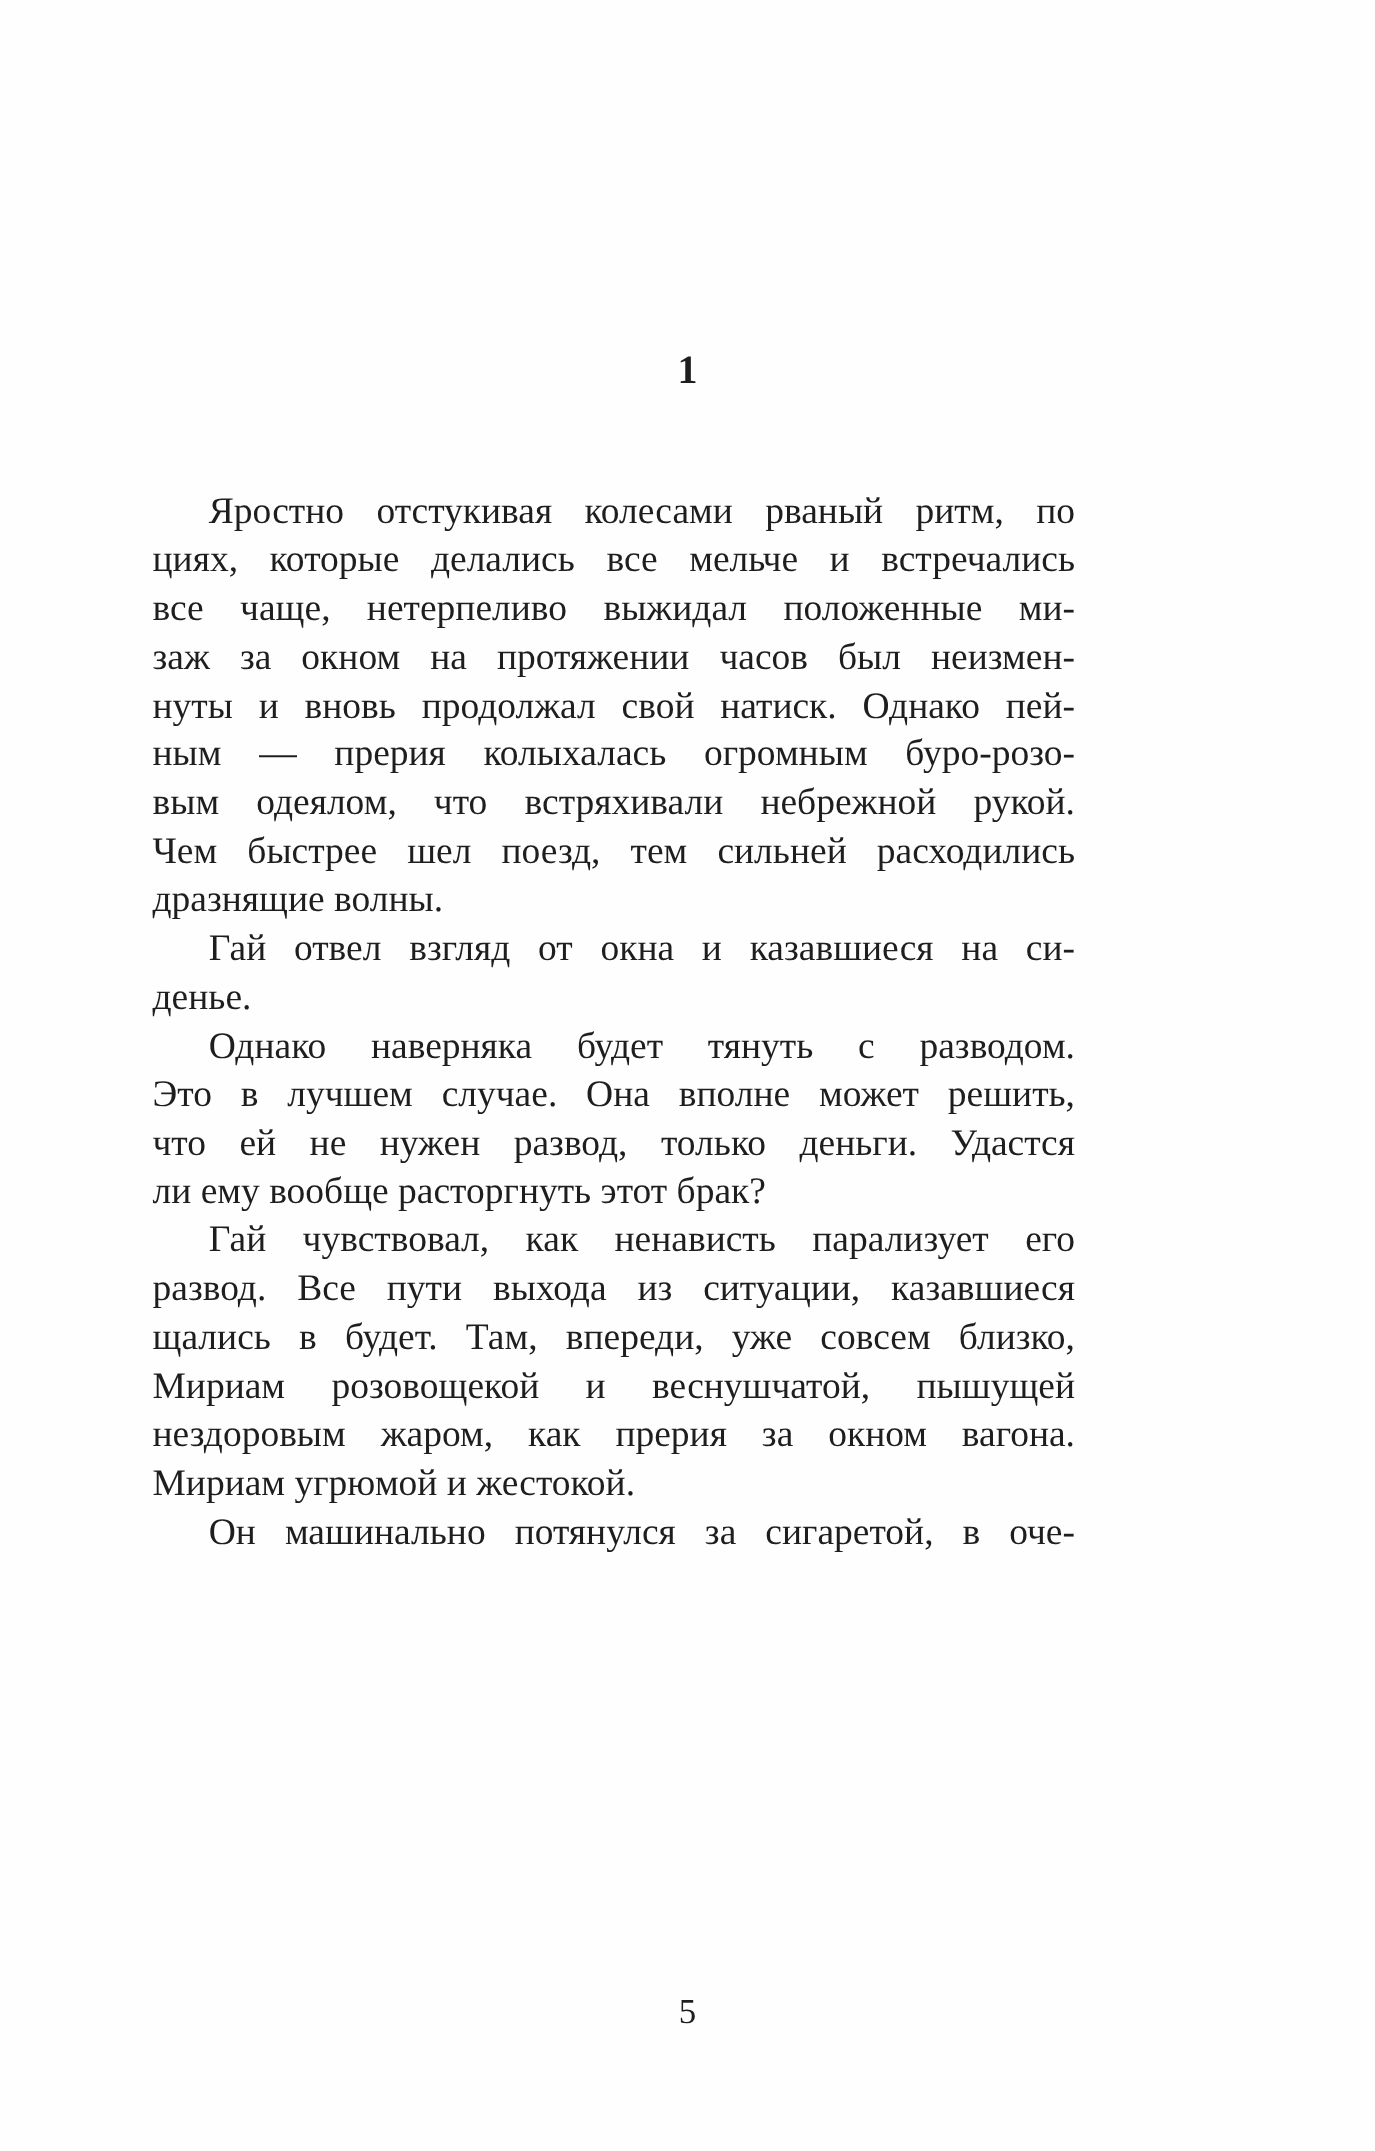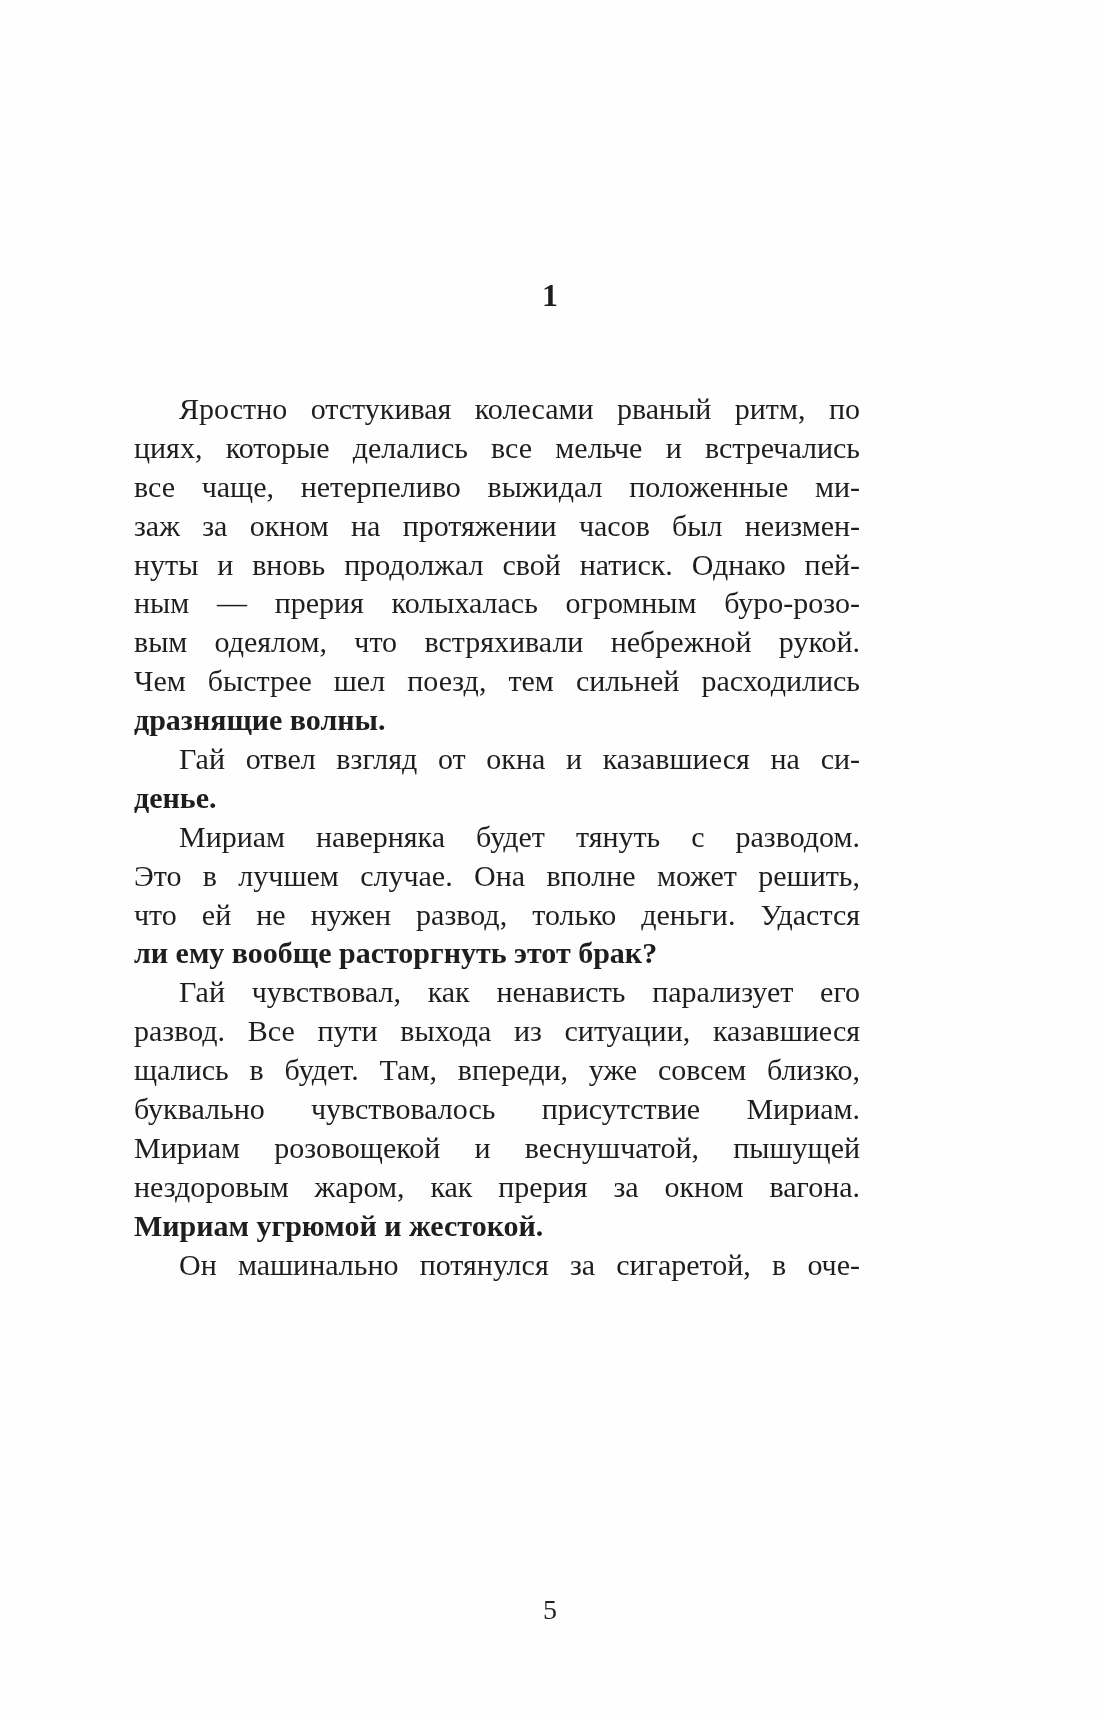--- a/index.html
+++ b/index.html
@@ -40,37 +40,35 @@
     }
     .line {
       display: block;
       height: 38.9px;
       line-height: 38.9px;
       font-size: 30px;
       text-align: justify;
       text-align-last: justify;
       white-space: nowrap;
       overflow: visible;
-      margin-left: 12px;
     }
     .line.last {
       text-align-last: left;
     }
     .line.indent {
       padding-left: 45px;
     }
     .line-inner {
       display: block;
       white-space: normal;
       text-align: justify;
       text-align-last: justify;
     }
     .line.last .line-inner {
       text-align-last: left;
-      font-weight: bold;
     }
     .page-number {
       position: absolute;
       left: 0;
       width: 1100px;
       top: 1592px;
       text-align: center;
       font-size: 28px;
       line-height: 36px;
     }
@@ -117,21 +115,21 @@
       <span class="line indent">
           <span class="line-inner">Гай отвел взгляд от окна и казавшиеся на си-</span>
         </span>
       <span class="line last">
           <span class="line-inner">денье.</span>
         </span>
     </div>
 
     <div>
       <span class="line indent">
-          <span class="line-inner">Мириам наверняка будет тянуть с разводом.</span>
+          <span class="line-inner">Однако наверняка будет тянуть с разводом.</span>
         </span>
       <span class="line">
           <span class="line-inner">Это в лучшем случае. Она вполне может решить,</span>
         </span>
       <span class="line">
           <span class="line-inner">что ей не нужен развод, только деньги. Удастся</span>
         </span>
       <span class="line last">
           <span class="line-inner">ли ему вообще расторгнуть этот брак?</span>
         </span>
@@ -141,23 +139,20 @@
       <span class="line indent">
           <span class="line-inner">Гай чувствовал, как ненависть парализует его</span>
         </span>
       <span class="line">
           <span class="line-inner">развод. Все пути выхода из ситуации, казавшиеся</span>
         </span>
       <span class="line">
           <span class="line-inner">щались в будет. Там, впереди, уже совсем близко,</span>
         </span>
       <span class="line">
-          <span class="line-inner">буквально чувствовалось присутствие Мириам.</span>
-        </span>
-      <span class="line">
           <span class="line-inner">Мириам розовощекой и веснушчатой, пышущей</span>
         </span>
       <span class="line">
           <span class="line-inner">нездоровым жаром, как прерия за окном вагона.</span>
         </span>
       <span class="line last">
           <span class="line-inner">Мириам угрюмой и жестокой.</span>
         </span>
     </div>
 

